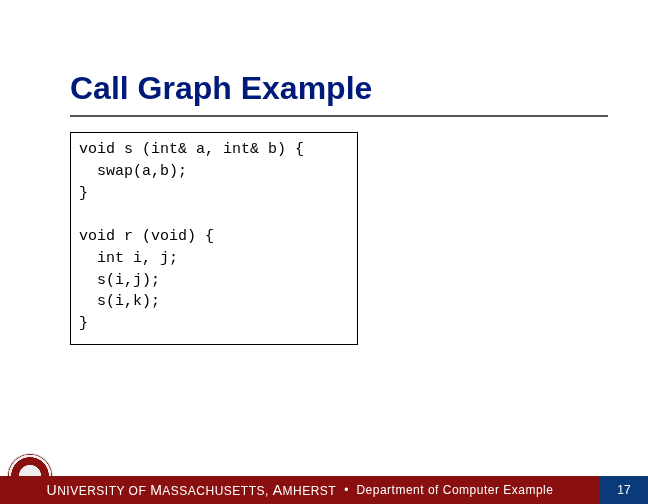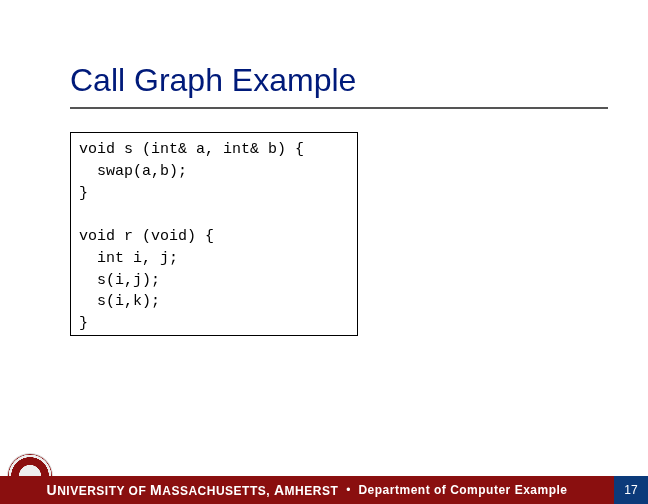--- a/index.html
+++ b/index.html
@@ -12,36 +12,36 @@
     overflow: hidden;
     position: relative;
   }
   .slide {
     width: 648px;
     height: 504px;
     position: relative;
   }
   .title {
     position: absolute;
-    top: 62px;
+    top: 70px;
     left: 70px;
     right: 40px;
     font-size: 32px;
-    font-weight: normal;
+    font-weight: bold;
     color: #001a7a;
     padding-bottom: 8px;
     border-bottom: 2px solid #555;
   }
   .code-box {
     position: absolute;
     top: 132px;
     left: 70px;
     width: 270px;
     border: 1px solid #000;
-    padding: 6px 8px 0 8px;
+    padding: 6px 8px 9px 8px;
     font-family: "Courier New", Courier, monospace;
     font-size: 15px;
     line-height: 1.45;
     color: #000;
     white-space: pre;
   }
   .footer {
     position: absolute;
     left: 0;
     right: 0;
@@ -54,32 +54,32 @@
     flex: 1;
     background: #8a0f0f;
     display: flex;
     align-items: center;
     justify-content: center;
     gap: 8px;
   }
   .footer-text {
     color: #fff;
     font-size: 12px;
-    font-weight: bold;
+    font-weight: normal;
     letter-spacing: 0.5px;
   }
   .footer-text .bigcap {
     font-size: 14px;
   }
   .footer-sep {
     color: #fff;
     font-size: 12px;
   }
   .footer-page {
-    width: 34px;
+    width: 48px;
     background: #0b3a7a;
     color: #fff;
     font-size: 12px;
     display: flex;
     align-items: center;
     justify-content: center;
   }
   .seal {
     position: absolute;
     left: 8px;

